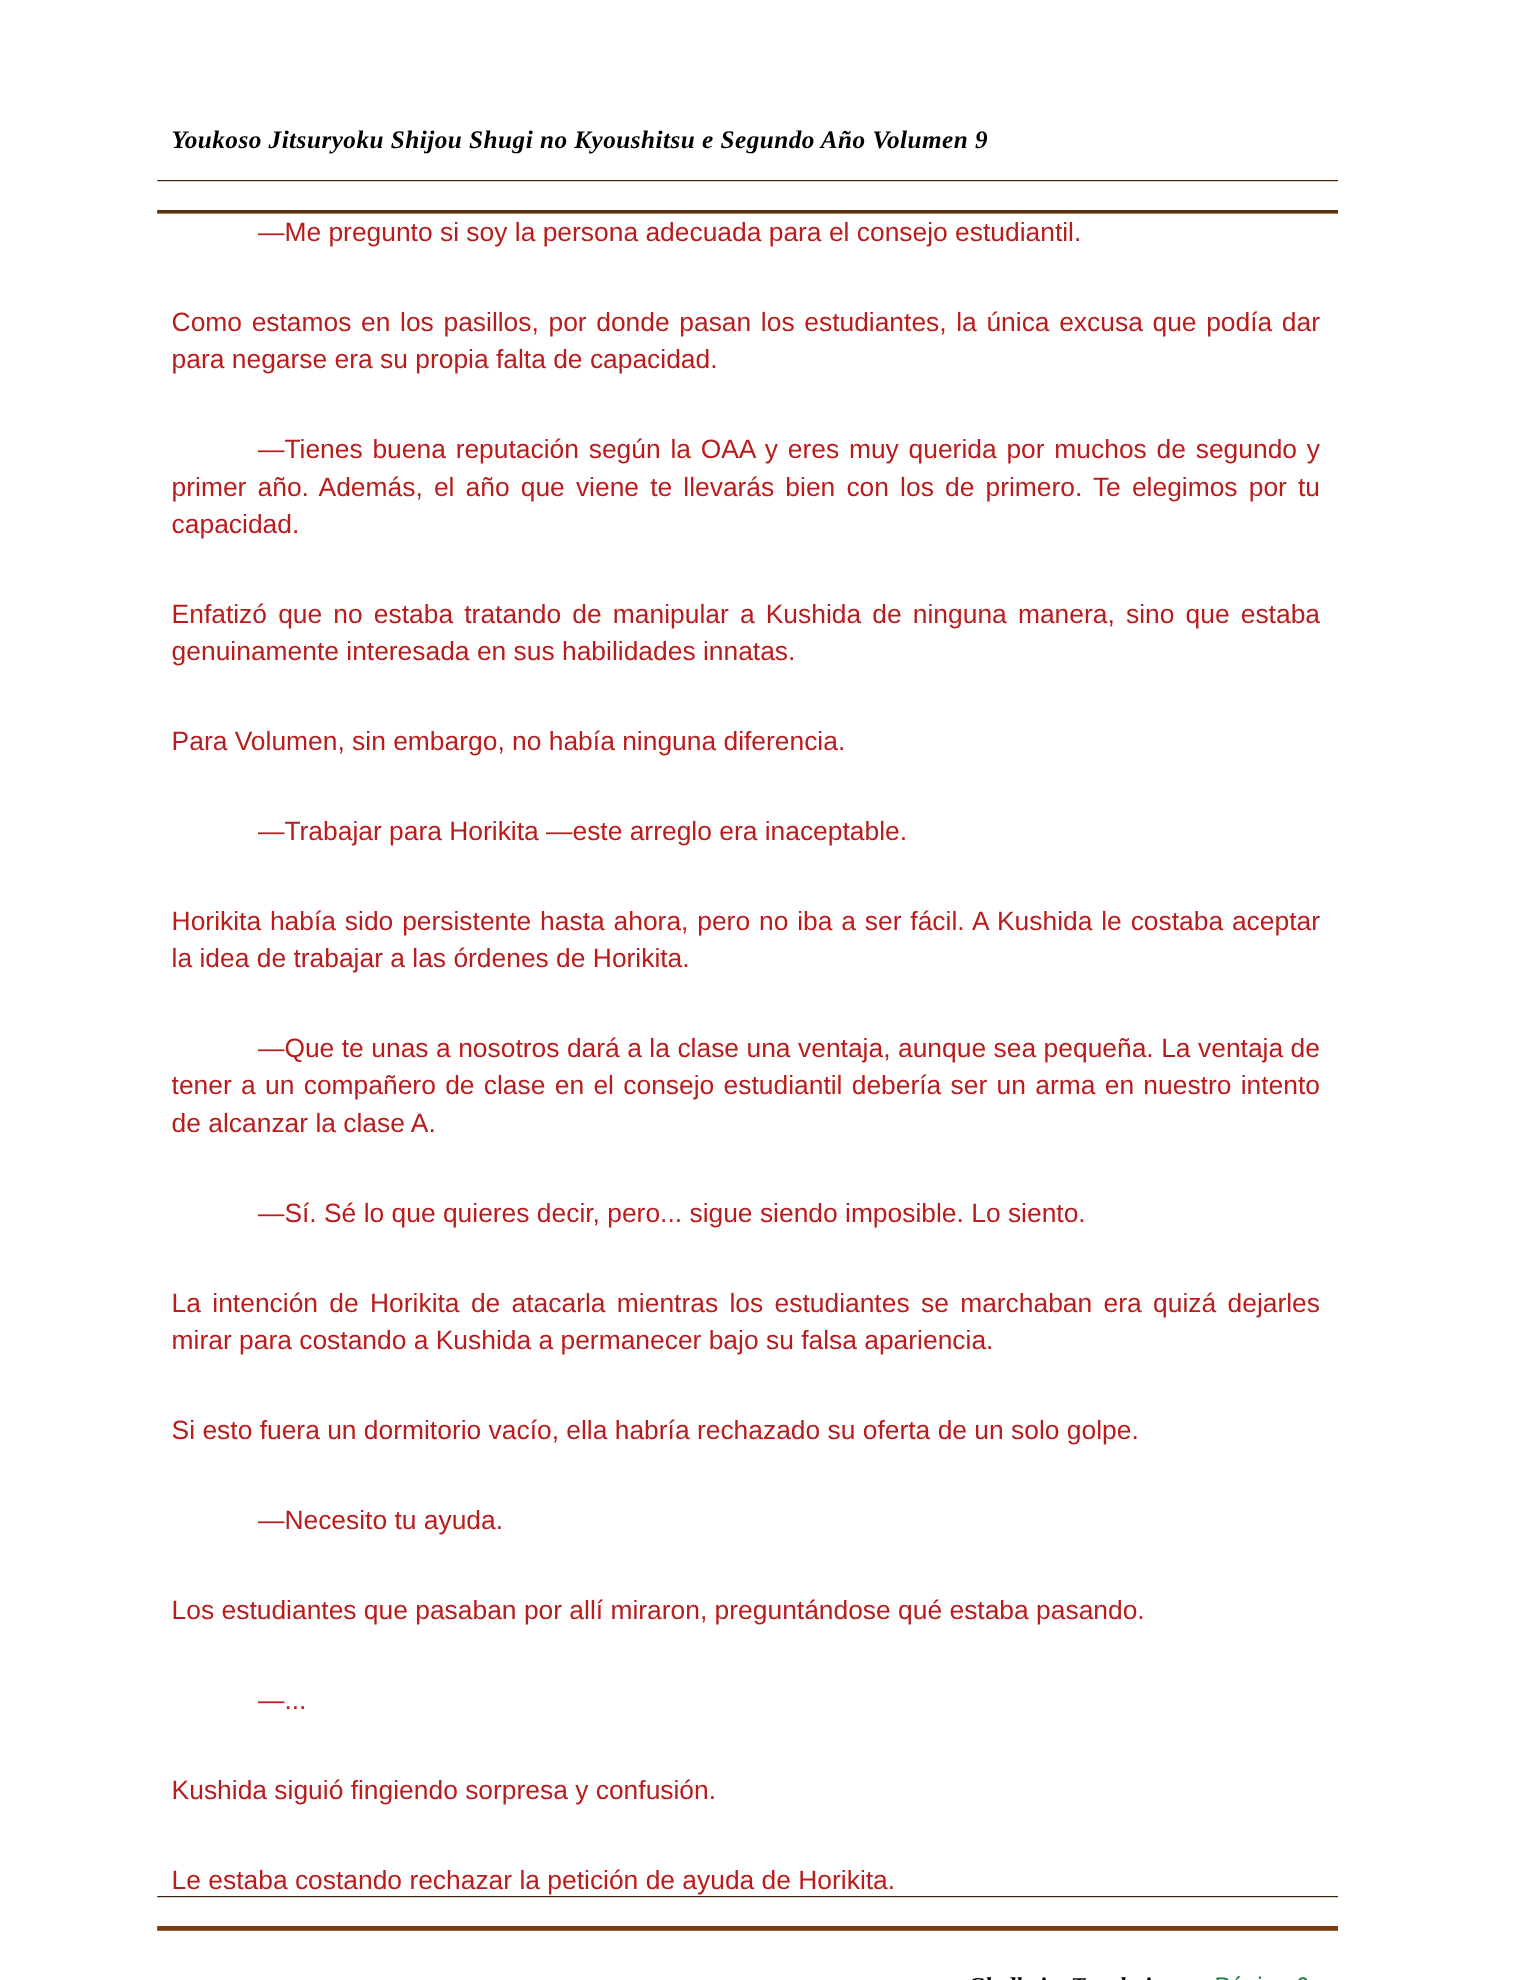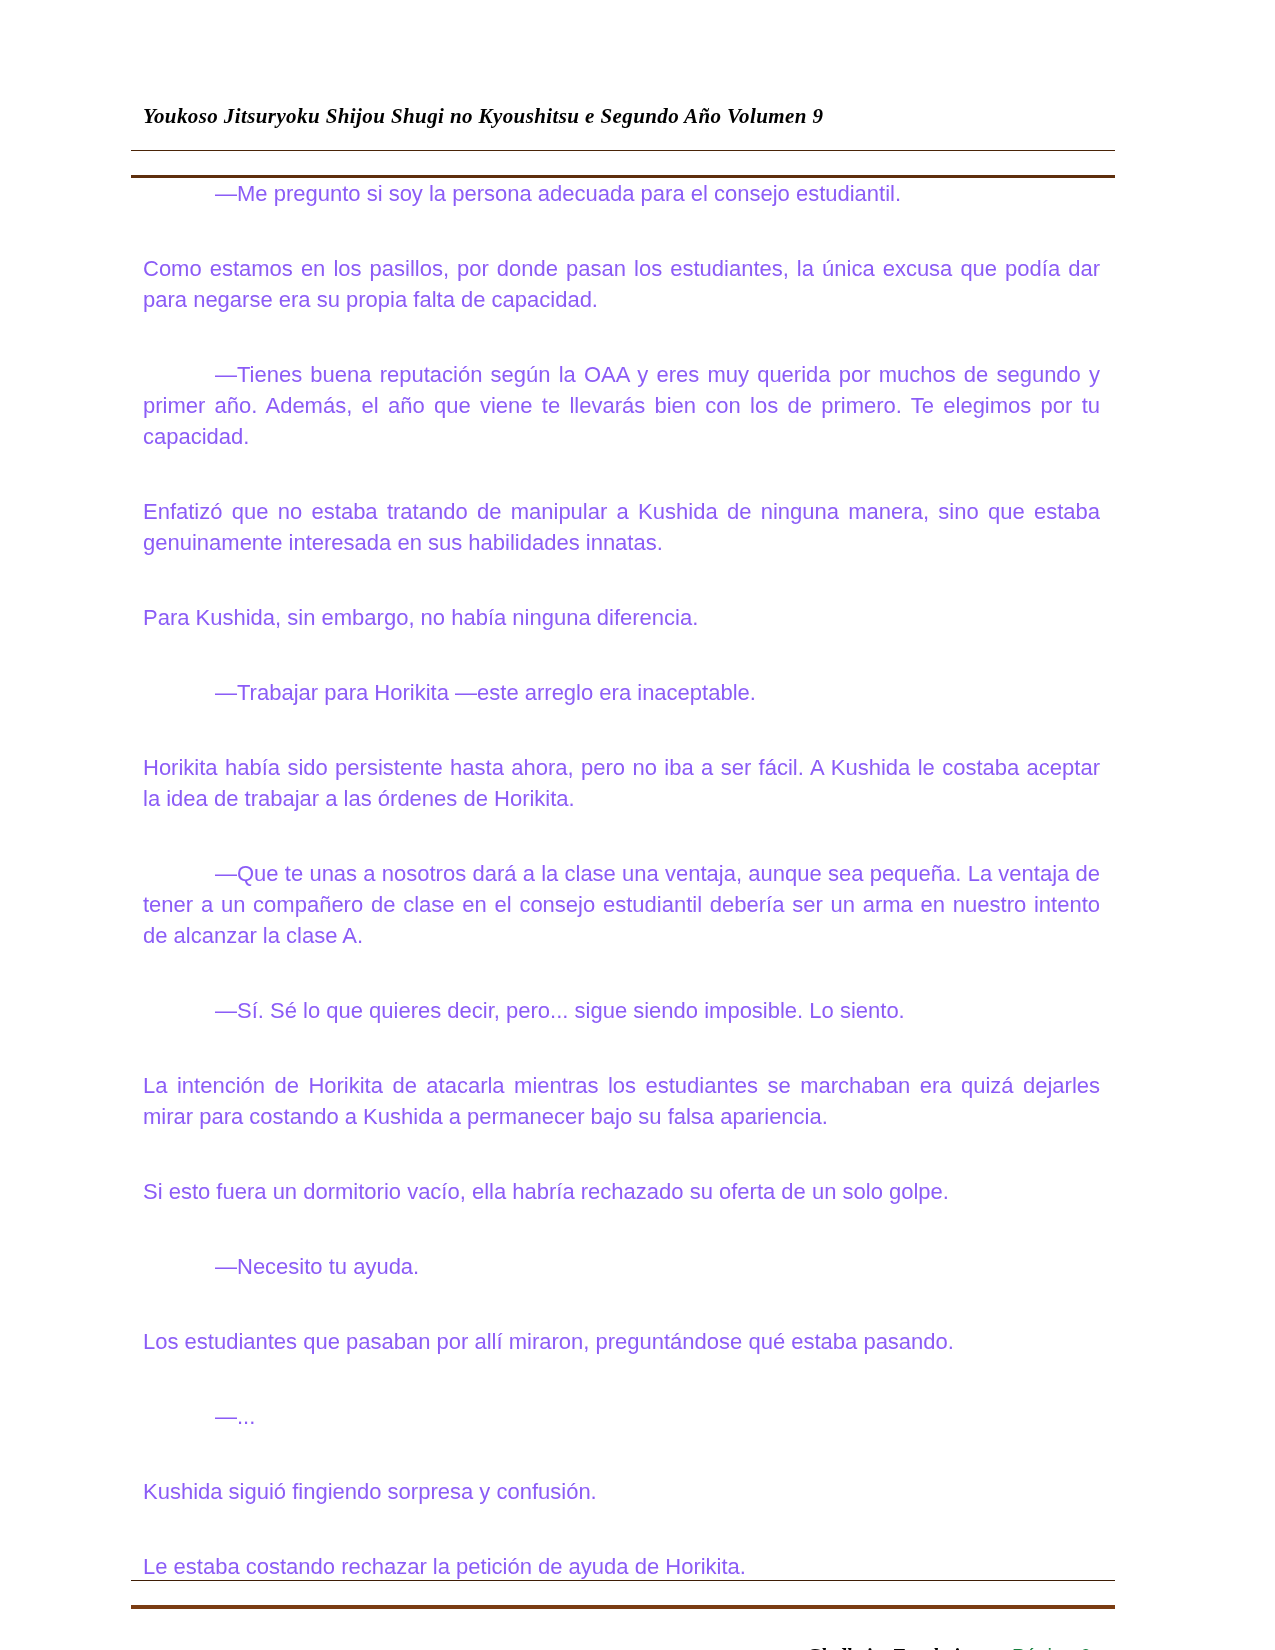--- a/index.html
+++ b/index.html
@@ -46,21 +46,21 @@
     position: absolute;
     left: 107px;
     right: 163px;
     top: 142px;
   }
   .para {
     font-size: 22px;
     line-height: 31px;
     margin-bottom: 20px;
     text-align: justify;
-    color: #8b5cf6;
+    color: #b91c1c;
   }
   .para.indent {
     text-indent: 72px;
   }
   .footer {
     position: absolute;
     left: 107px;
     right: 160px;
     top: 1556px;
   }
@@ -90,21 +90,21 @@
   <div class="header">
     <div class="header-title">Youkoso Jitsuryoku Shijou Shugi no Kyoushitsu e  Segundo Año Volumen 9</div>
     <div class="rule"></div>
   </div>
 
   <div class="body-text">
     <p class="para indent">—Me pregunto si soy la persona adecuada para el consejo estudiantil.</p>
     <p class="para">Como estamos en los pasillos, por donde pasan los estudiantes, la única excusa que podía dar para negarse era su propia falta de capacidad.</p>
     <p class="para indent">—Tienes buena reputación según la OAA y eres muy querida por muchos de segundo y primer año. Además, el año que viene te llevarás bien con los de primero. Te elegimos por tu capacidad.</p>
     <p class="para">Enfatizó que no estaba tratando de manipular a Kushida de ninguna manera, sino que estaba genuinamente interesada en sus habilidades innatas.</p>
-    <p class="para">Para Kushida, sin embargo, no había ninguna diferencia.</p>
+    <p class="para">Para Volumen, sin embargo, no había ninguna diferencia.</p>
     <p class="para indent">—Trabajar para Horikita —este arreglo era inaceptable.</p>
     <p class="para">Horikita había sido persistente hasta ahora, pero no iba a ser fácil. A Kushida le costaba aceptar la idea de trabajar a las órdenes de Horikita.</p>
     <p class="para indent">—Que te unas a nosotros dará a la clase una ventaja, aunque sea pequeña. La ventaja de tener a un compañero de clase en el consejo estudiantil debería ser un arma en nuestro intento de alcanzar la clase A.</p>
     <p class="para indent">—Sí. Sé lo que quieres decir, pero... sigue siendo imposible. Lo siento.</p>
     <p class="para">La intención de Horikita de atacarla mientras los estudiantes se marchaban era quizá dejarles mirar para costando a Kushida a permanecer bajo su falsa apariencia.</p>
     <p class="para">Si esto fuera un dormitorio vacío, ella habría rechazado su oferta de un solo golpe.</p>
     <p class="para indent">—Necesito tu ayuda.</p>
     <p class="para">Los estudiantes que pasaban por allí miraron, preguntándose qué estaba pasando.</p>
     <p class="para indent">—...</p>
     <p class="para">Kushida siguió fingiendo sorpresa y confusión.</p>

